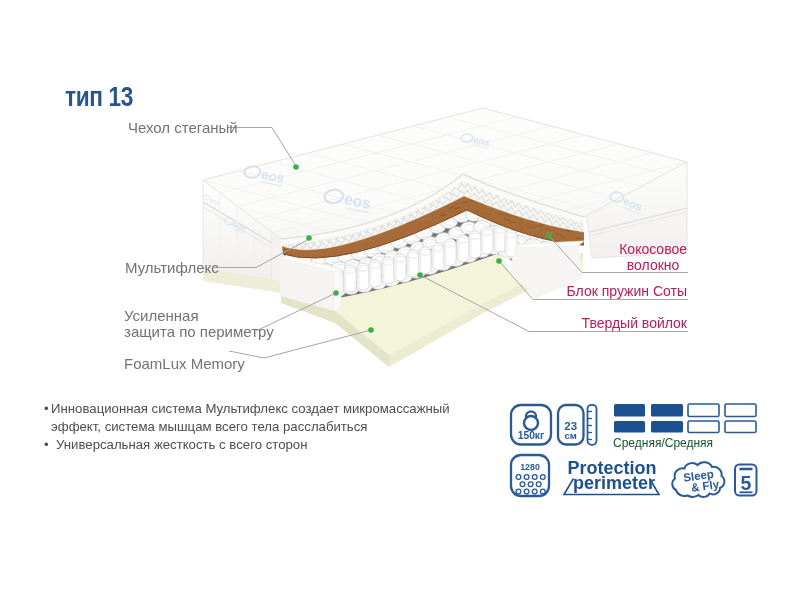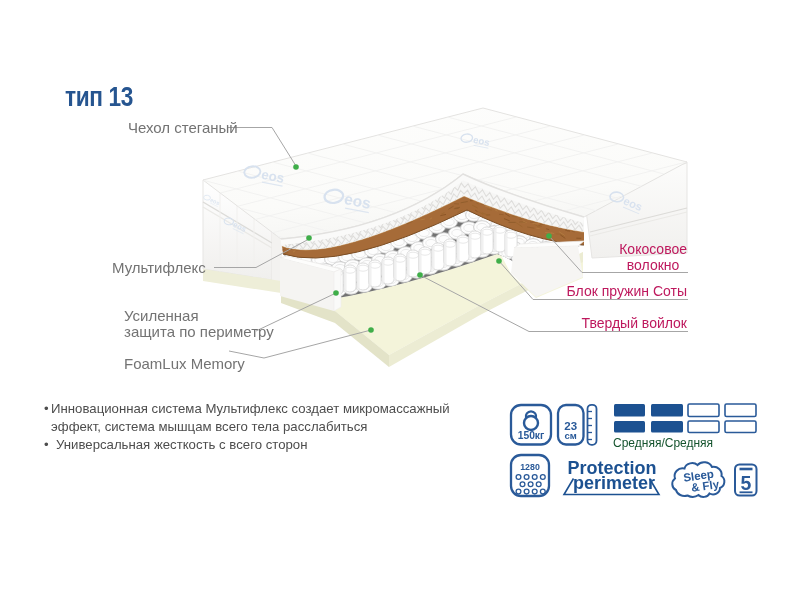--- a/index.html
+++ b/index.html
@@ -442,21 +442,21 @@
 <circle cx="309" cy="238" r="2.8" fill="#3fae49"></circle>
 <circle cx="336" cy="293" r="2.8" fill="#3fae49"></circle>
 <circle cx="371" cy="330" r="2.8" fill="#3fae49"></circle>
 <circle cx="420" cy="275" r="2.8" fill="#3fae49"></circle>
 <circle cx="499" cy="261" r="2.8" fill="#3fae49"></circle>
 <circle cx="549" cy="236" r="2.8" fill="#3fae49"></circle>
 </svg>
 
 <div class="lbl" style="left:128px;top:120px">Чехол стеганый</div>
 
-<div class="lbl" style="left:112px;top:260px">Мультифлекс</div>
+<div class="lbl" style="left:125px;top:260px">Мультифлекс</div>
 
 <div class="lbl" style="left:124px;top:308px">Усиленная<br>защита по периметру</div>
 
 <div class="lbl" style="left:124px;top:356px">FoamLux Memory</div>
 
 <div class="rlbl" style="right:113px;top:241px">Кокосовое<br>волокно</div>
 
 <div class="rlbl" style="right:113px;top:283px">Блок пружин Соты</div>
 
 <div class="rlbl" style="right:113px;top:315px">Твердый войлок</div>

